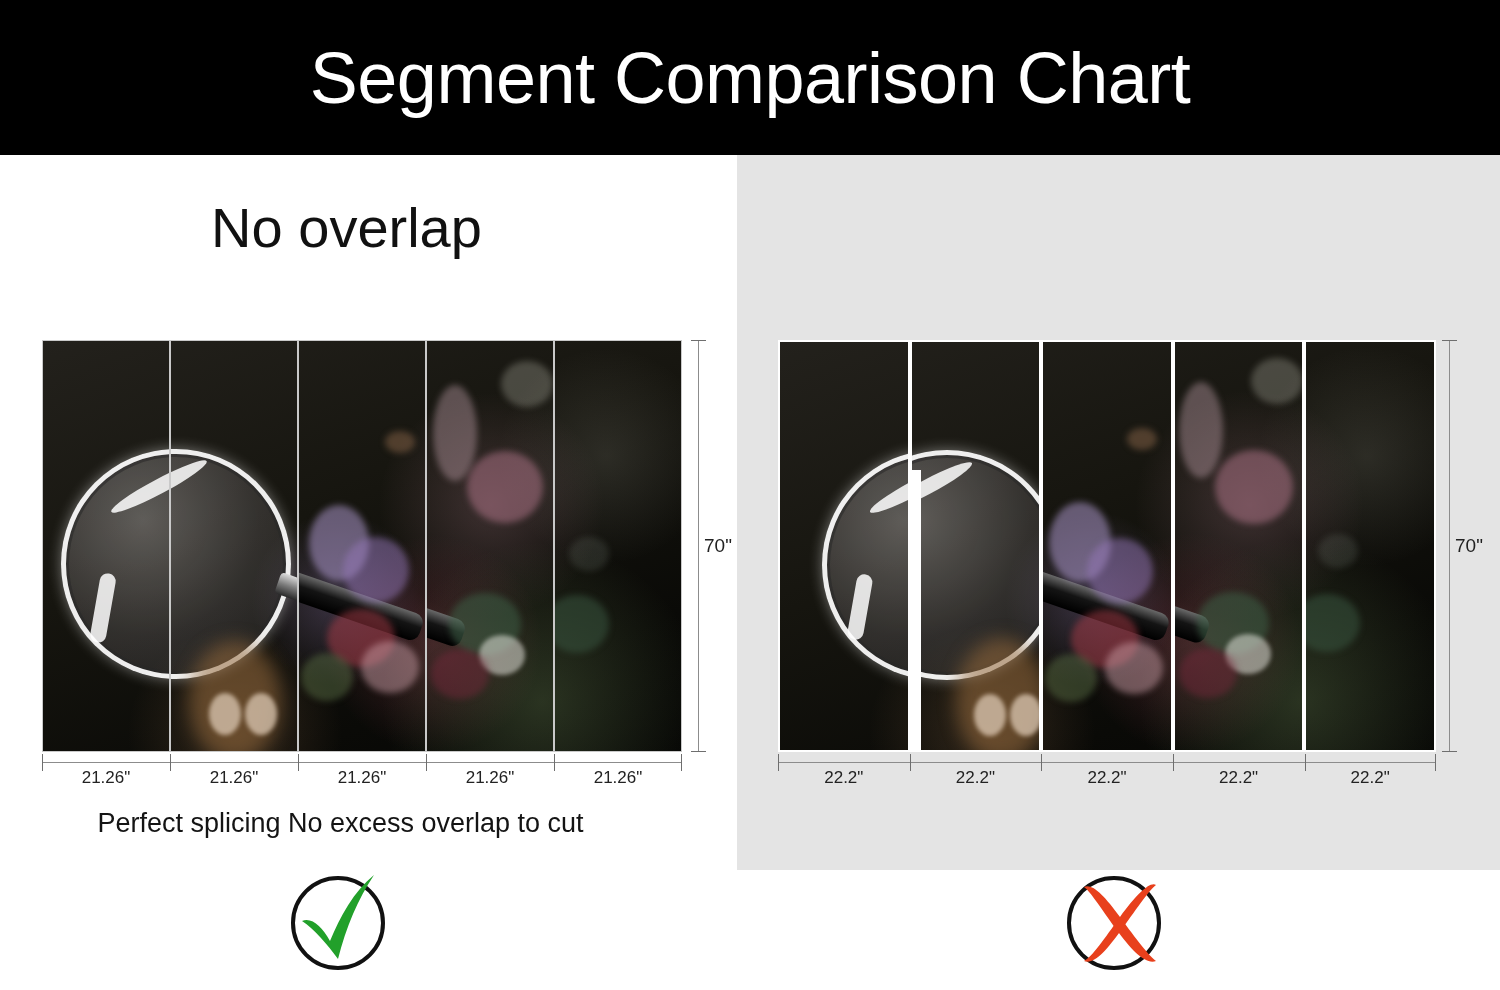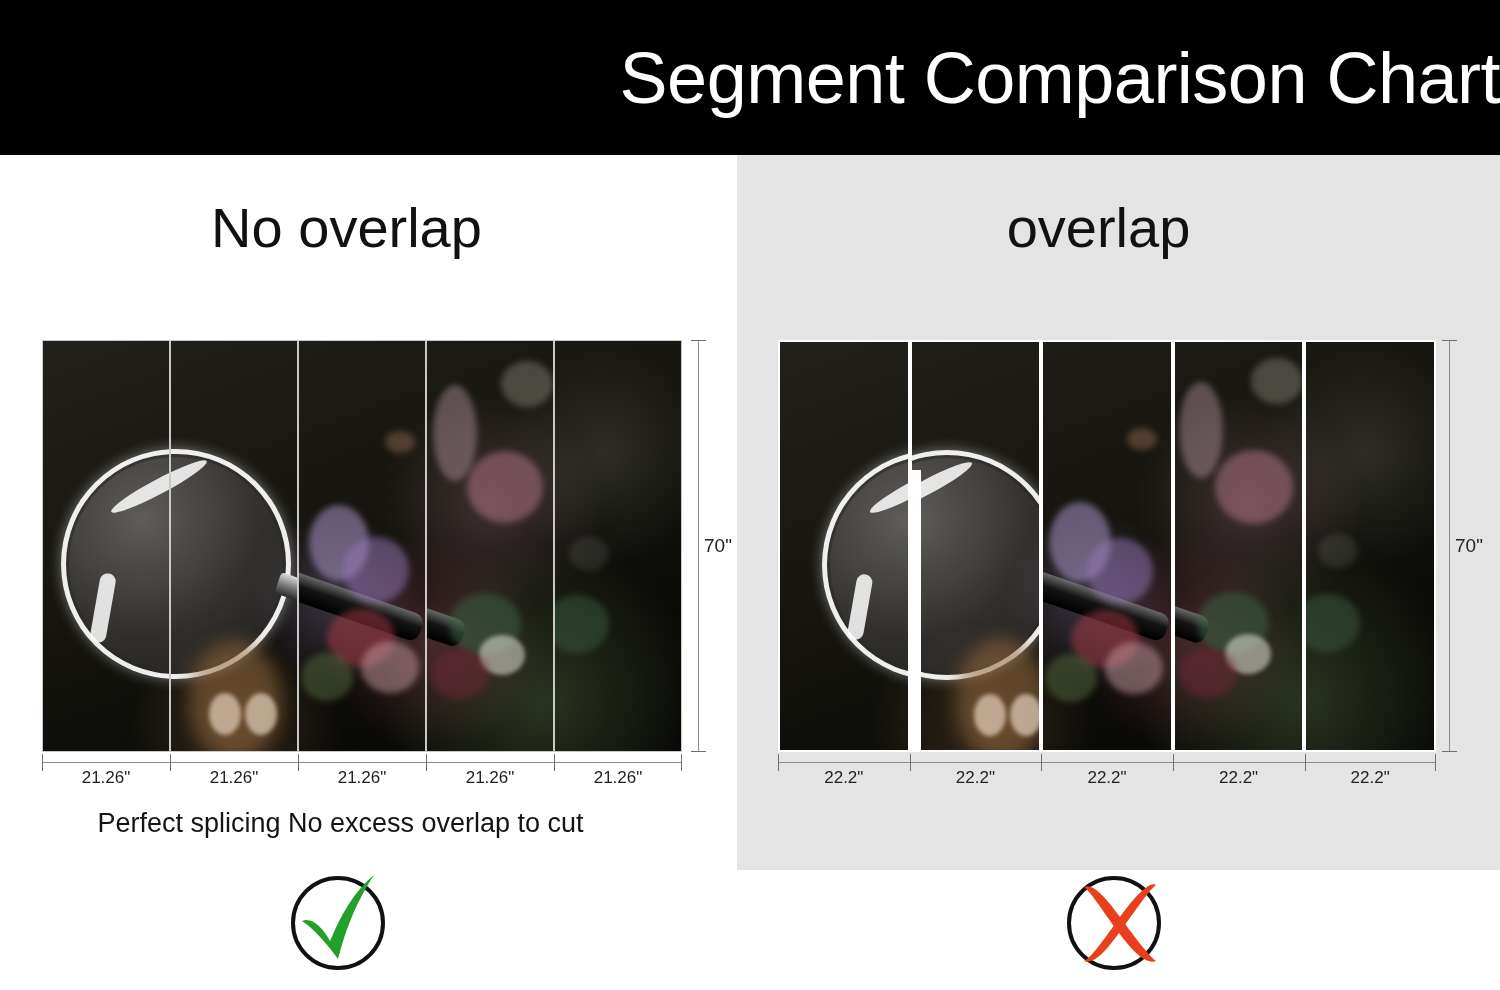--- a/index.html
+++ b/index.html
@@ -10,21 +10,21 @@
     overflow: hidden;
   }
 
   #root { position: relative; width: 1500px; height: 990px; }
 
   
   .title-banner {
     position: absolute; left: 0; top: 0;
     width: 1500px; height: 155px;
     background: #000000;
-    display: flex; align-items: center; justify-content: flex-end;
+    display: flex; align-items: center; justify-content: center;
   }
   .title-banner .title-text {
     color: #ffffff;
     font-size: 72px;
     font-weight: 400;
     letter-spacing: -0.5px;
     line-height: 1;
     font-family: "Liberation Sans", sans-serif;
   }
 
@@ -264,21 +264,20 @@
       <div class="verdict">
         <svg viewBox="0 0 112 112" xmlns="http://www.w3.org/2000/svg">
           <circle cx="56" cy="58" r="45" fill="none" stroke="#111111" stroke-width="4"></circle>
           <path d="M20 56 C30 52 40 62 48 76 C58 52 72 26 92 10 C76 34 64 62 56 94 C46 80 32 64 20 56 Z" fill="#22a02a"></path>
         </svg>
       </div>
     </div>
 
     <div class="panel panel-right">
 
-      <div class="panel-heading">overlap</div>
 
       <div class="art-wrap art-right" style="left:41px;">
         <div class="art-canvas">
 
           <div class="seg">
             <div class="art-inner" style="left:0px;width:658px;"></div>
             <div class="lens" style="left:42px;top:108px;width:230px;height:230px;"></div>
             <div class="lens-glare" style="left:84px;top:138px;width:104px;height:15px;"></div>
             <div class="lens-glare" style="left:72px;top:232px;width:16px;height:66px;border-radius:8px;transform:rotate(10deg);"></div>
           </div>

